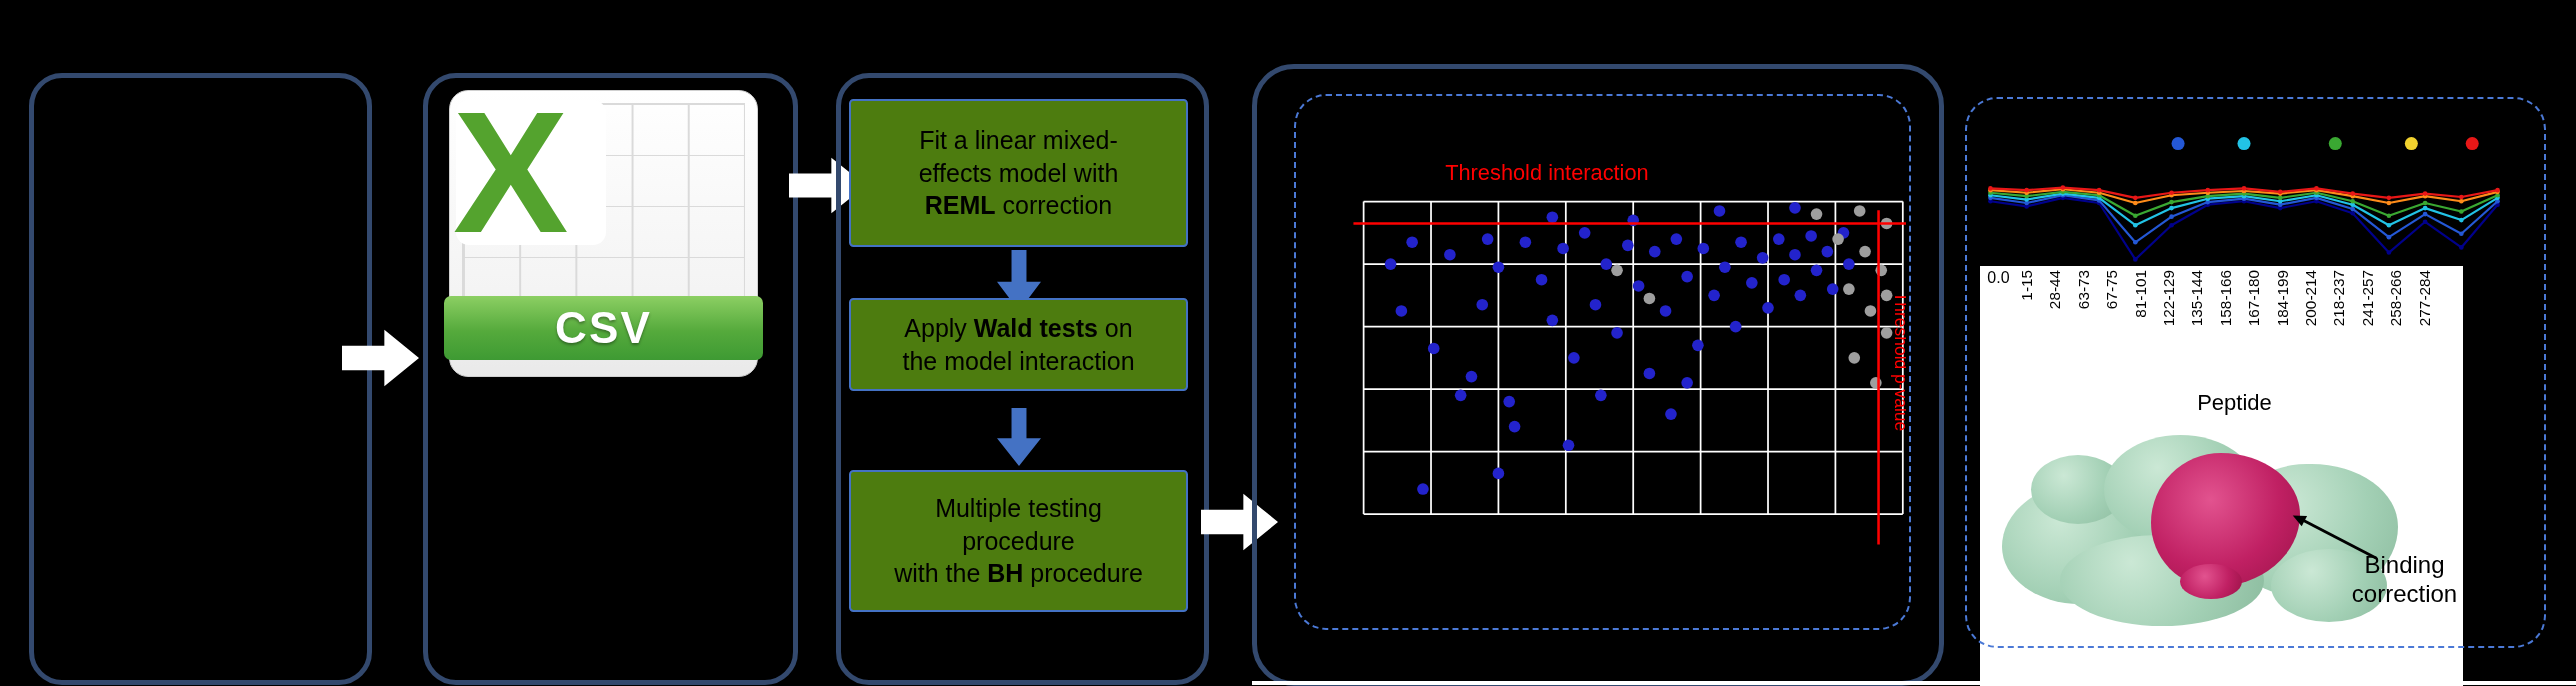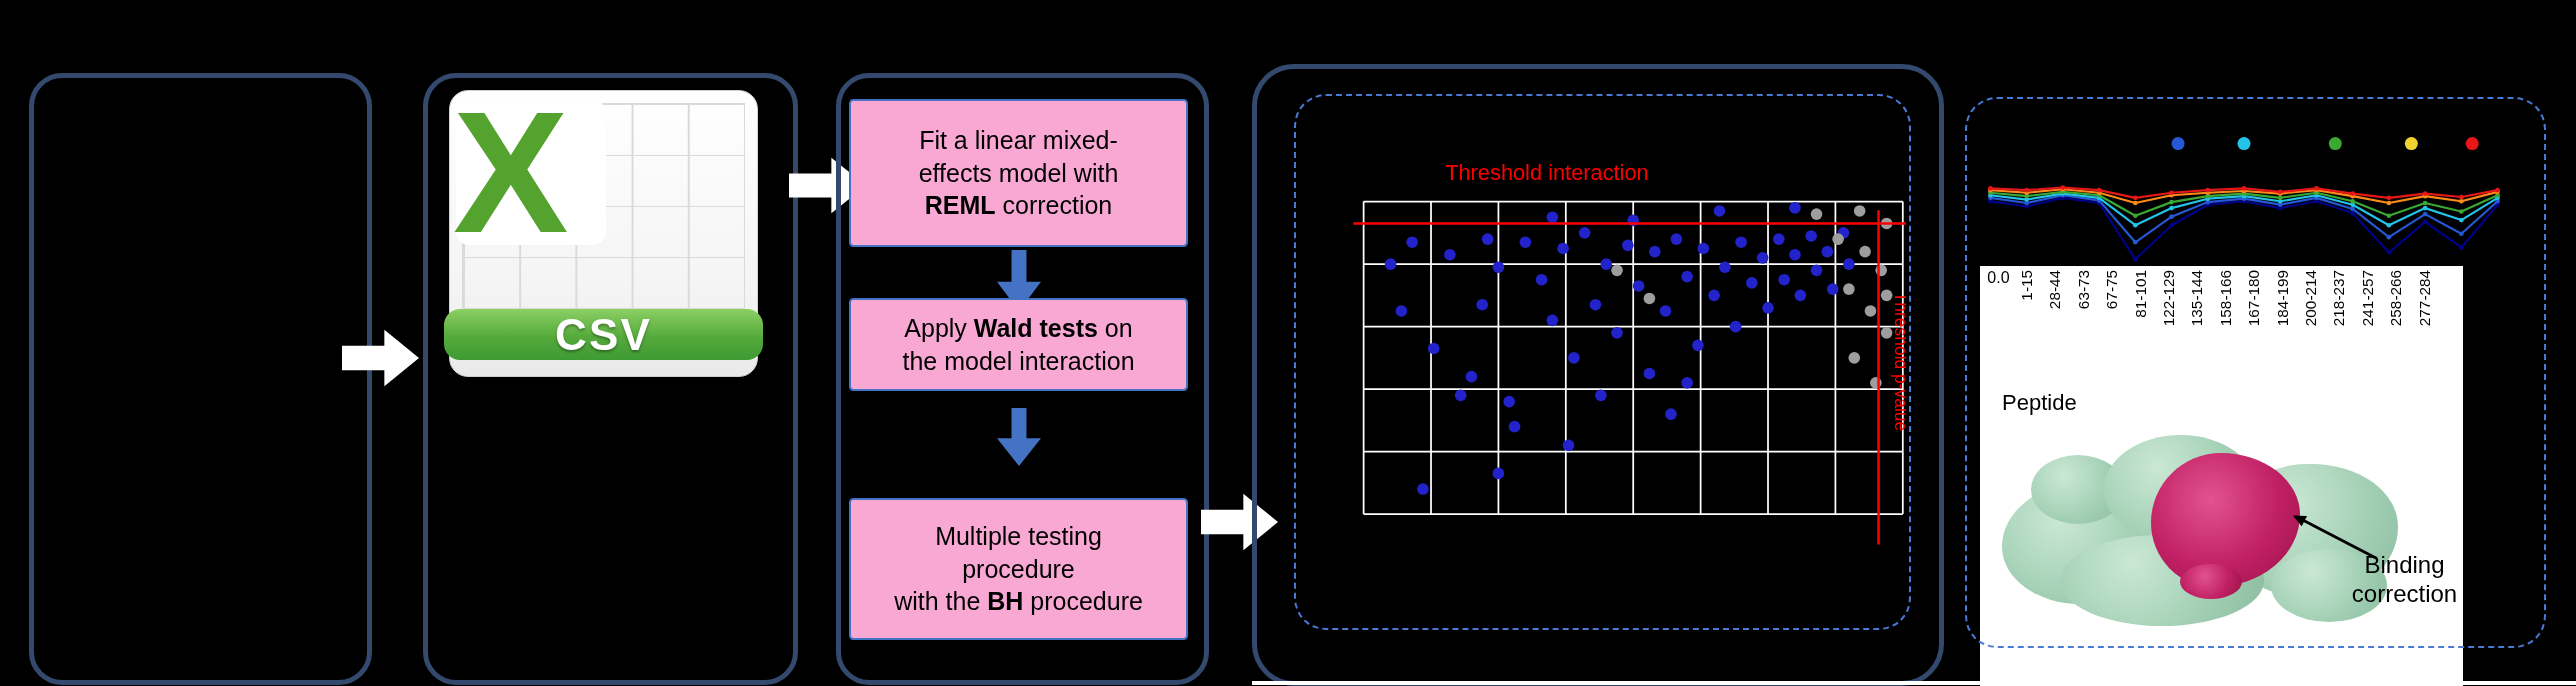--- a/index.html
+++ b/index.html
@@ -14,52 +14,52 @@
 
   
   .block-arrow{position:absolute;background:#ffffff;
     clip-path:polygon(0% 31%,55% 31%,55% 6%,100% 50%,55% 94%,55% 69%,0% 69%);}
 
   
   .down-arrow{position:absolute;background:#4472c4;
     clip-path:polygon(33% 0%,67% 0%,67% 52%,100% 52%,50% 100%,0% 52%,33% 52%);}
 
   
-  .flow-box{position:absolute;left:849px;width:339px;background:#f9a8d4;border:2.2px solid #4472c4;
+  .flow-box{position:absolute;left:849px;width:339px;background:#4d7c0f;border:2.2px solid #4472c4;
     border-radius:4.4px;display:flex;align-items:center;justify-content:center;text-align:center;
     font-size:25px;line-height:1.3;color:#000;box-sizing:border-box;}
 
   
   .csv-icon{position:absolute;left:449px;top:90px;width:307px;height:285px;
     background:linear-gradient(180deg,#ffffff 0%,#f4f4f4 70%,#e9e9e9 100%);
     border:1.5px solid #d0d0d0;border-radius:19px;}
   .csv-grid{position:absolute;left:11.6px;top:11.6px;right:11.6px;bottom:67px;
     border:1.5px solid #dadada;
     background-image:linear-gradient(#dadada 1.5px,transparent 1.5px),
                      linear-gradient(90deg,#dadada 1.5px,transparent 1.5px);
     background-size:20% 25%;}
   .csv-x-back{position:absolute;left:5.8px;top:8.7px;width:150px;height:145px;background:#ffffff;border-radius:13px;}
   .csv-x{position:absolute;left:2.9px;top:-19px;font-size:173px;font-weight:700;color:#54a32e;
     font-family:"Liberation Sans",sans-serif;}
-  .csv-banner{position:absolute;left:-5.8px;right:-5.8px;bottom:16px;height:51px;border-radius:16px;
+  .csv-banner{position:absolute;left:-5.8px;right:-5.8px;bottom:16px;height:64px;border-radius:7px;
     background:linear-gradient(180deg,#8ccf63 0%,#55aa3c 55%,#3e9a33 100%);
     display:flex;align-items:center;justify-content:center;
     color:#fff;font-weight:700;font-size:44px;letter-spacing:2.2px;
     text-shadow:0 2.2px 2.9px rgba(0,0,0,0.35);}
 
   
   .abs-svg{position:absolute;z-index:6;}
 
   
   .pep-panel{position:absolute;left:1980px;top:266px;width:483px;height:469px;background:#ffffff;z-index:4;}
   .ymin{position:absolute;left:7.3px;top:2.9px;font-size:16px;color:#000;}
   .pep-labels{position:absolute;left:39px;top:4.4px;width:413px;height:120px;
     display:flex;flex-direction:row;justify-content:space-between;align-items:flex-start;}
   .pep-label{writing-mode:vertical-rl;transform:rotate(180deg);font-size:15.3px;color:#000;line-height:1;}
-  .pep-xlabel{position:absolute;left:22px;top:124px;width:413px;text-align:left;font-size:22px;color:#000;}
+  .pep-xlabel{position:absolute;left:48px;top:124px;width:413px;text-align:center;font-size:22px;color:#000;}
 
   
   .protein{position:absolute;left:22px;top:149px;width:407px;height:222px;}
   .gblob{position:absolute;background:radial-gradient(circle at 35% 30%,#cbe8d5 0%,#a3d0b5 55%,#8bbb9e 100%);}
   .mblob{position:absolute;background:radial-gradient(circle at 40% 35%,#e2538f 0%,#c02063 55%,#991247 100%);}
 
   .anno{position:absolute;left:368px;top:285px;width:113px;text-align:center;
     font-size:24px;line-height:1.2;color:#000;}
 
   .bottom-strip{position:absolute;left:1252px;top:681px;width:1324px;height:4.4px;background:#ffffff;}
@@ -99,21 +99,21 @@
 
   <div class="flow-box" style="top:298px;height:93px;">
     <div>
       <span>Apply </span><b>Wald tests</b><span> on</span><br>
       <span>the model interaction</span>
     </div>
   </div>
 
   <div class="down-arrow" style="left:997px;top:408px;width:44px;height:58px;"></div>
 
-  <div class="flow-box" style="top:470px;height:142px;margin-top:28px;">
+  <div class="flow-box" style="top:470px;height:142px;">
     <div>
       <span>Multiple testing</span><br>
       <span>procedure</span><br>
       <span>with the </span><b>BH</b><span> procedure</span>
     </div>
   </div>
 
   <div class="block-arrow" style="left:1201px;top:490px;width:77px;height:64px;"></div>
 
   <div class="panel" style="left:1252px;top:64px;width:682px;height:612px;border-radius:42px;"></div>

